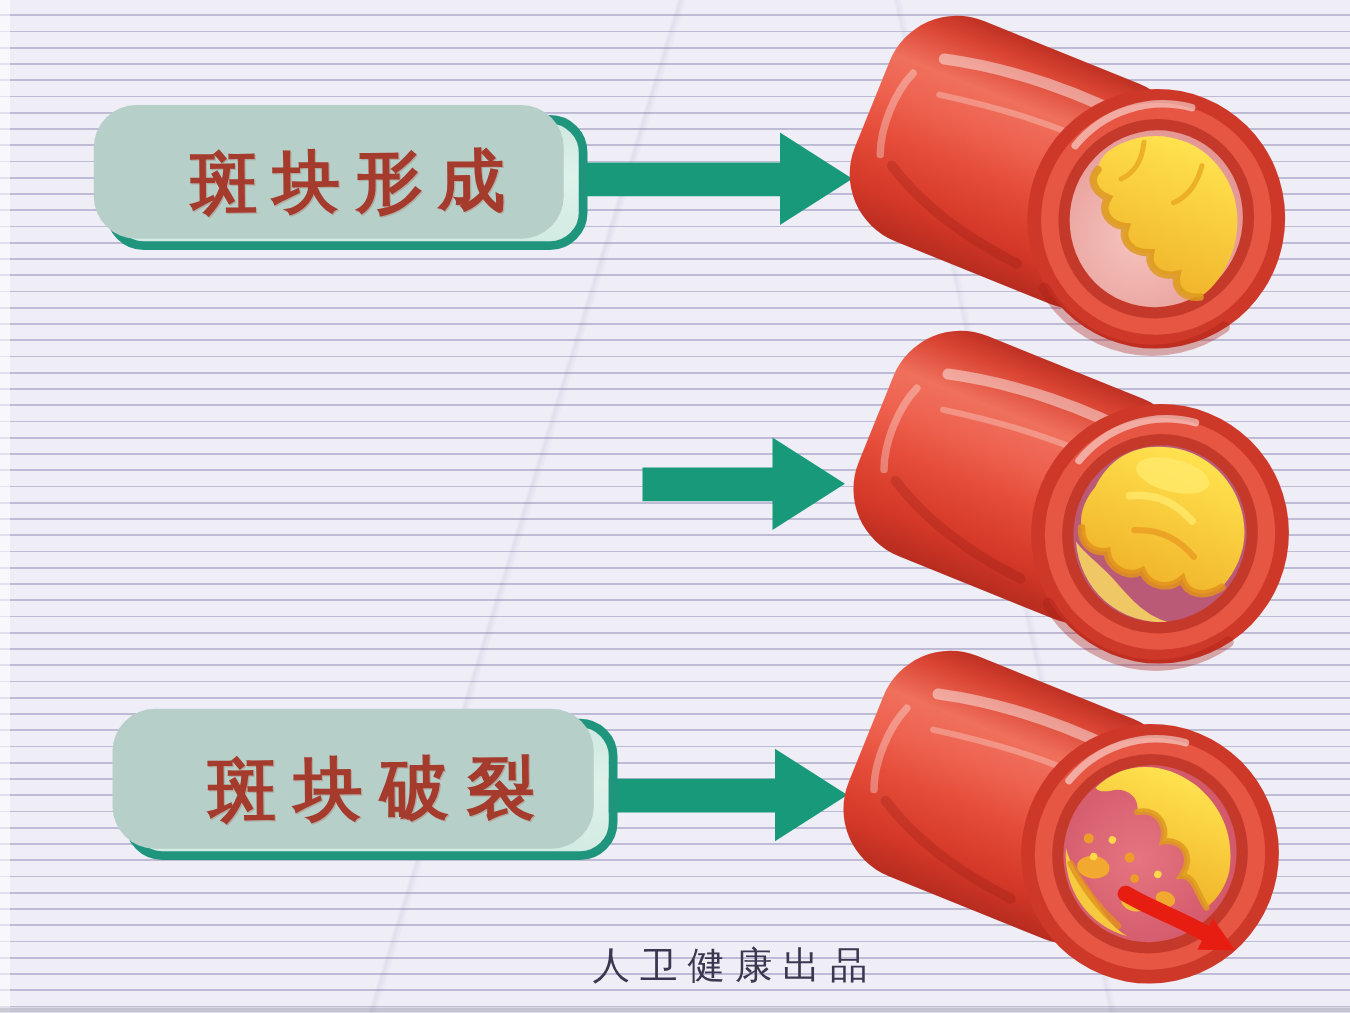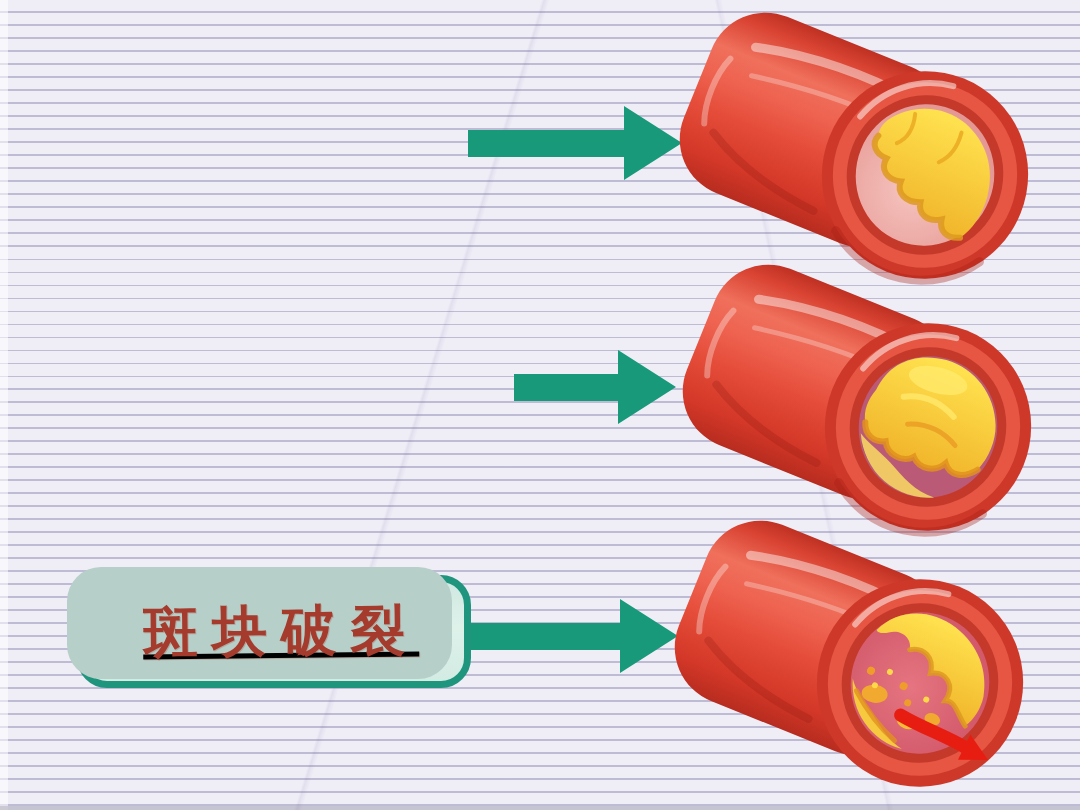--- a/index.html
+++ b/index.html
@@ -32,21 +32,21 @@
   }
   .step-label{
     color:#a43b2c;font-weight:800;line-height:1;white-space:nowrap;
     transform:rotate(-0.6deg);
     text-shadow:1px 1px 0 rgba(164,59,44,.25);
   }
   #box1{left:85px;top:92px;width:385px;height:108px;}
   #box1 .step-label{font-size:54px;letter-spacing:12px;margin-right:-12px;}
   #box2{left:68px;top:330px;width:449px;height:109px;}
   #box2 .step-label{font-size:47px;letter-spacing:2px;margin-right:-2px;}
-  #box3{left:77px;top:575px;width:394px;height:113px;text-decoration:underline;}
+  #box3{left:100px;top:575px;width:394px;height:113px;}
   #box3 .step-label{font-size:55px;letter-spacing:14px;margin-right:-14px;}
 
   .arrow{position:absolute;overflow:visible;}
   #arrow1{left:468px;top:104px;}
   #arrow2{left:514px;top:348px;}
   #arrow3{left:470px;top:597px;}
 
   .vessel{position:absolute;overflow:visible;}
   #vessel1{left:625px;top:10px;}
   #vessel2{left:628px;top:262px;}
@@ -83,20 +83,23 @@
         <stop offset="0" stop-color="#e57580"></stop>
         <stop offset="1" stop-color="#cc4f63"></stop>
       </radialGradient>
       <linearGradient id="plqGrad" x1="0" y1="0" x2="0" y2="1">
         <stop offset="0" stop-color="#ffe24f"></stop>
         <stop offset="1" stop-color="#f1b52b"></stop>
       </linearGradient>
     </defs>
   </svg>
 
+  <div class="step-box" id="box1">
+    <span class="step-label">斑块形成</span>
+  </div>
   <svg class="arrow" id="arrow1" width="214" height="78" viewBox="0 0 214 78">
     <polygon points="0,26 156,26 156,2 214,39 156,76 156,53 0,53" fill="#18997a"></polygon>
   </svg>
 
   <svg class="arrow" id="arrow2" width="162" height="78" viewBox="0 0 162 78">
     <polygon points="0,26 104,26 104,2 162,39 104,76 104,53 0,53" fill="#18997a"></polygon>
   </svg>
 
   <div class="step-box" id="box3">
     <span class="step-label">斑块破裂</span>
@@ -179,14 +182,15 @@
       <circle cx="268" cy="166" r="3" fill="#ffd84a"></circle>
       <circle cx="286" cy="174" r="4" fill="#ef9d2a"></circle>
       <circle cx="259" cy="184" r="3" fill="#ffd84a"></circle>
       <circle cx="296" cy="188" r="3.5" fill="#ef9d2a"></circle>
       <circle cx="312" cy="178" r="3" fill="#ffd84a"></circle>
       <path d="M 294 202 C 320 206 344 204 368 208" stroke="#e81d12" stroke-width="13" fill="none" stroke-linecap="round"></path>
       <polygon points="392,211 364,222 366,194" fill="#e81d12"></polygon>
     </g>
   </svg>
 
+  <div class="caption">人卫健康出品</div>
 
 </div>
 
 </body></html>

